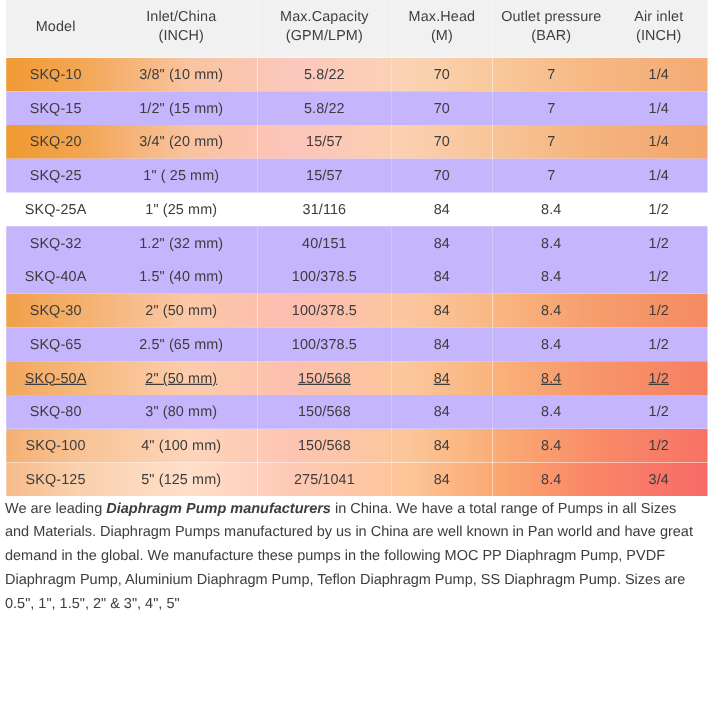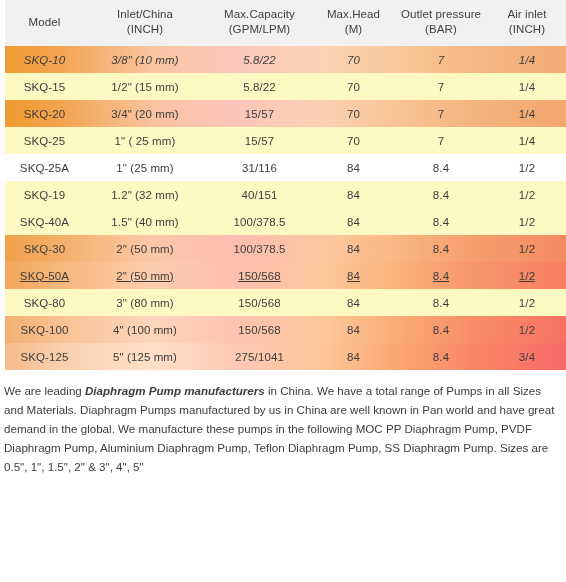--- a/index.html
+++ b/index.html
@@ -56,42 +56,42 @@
 
   
   col.c-model   { width: 79px;  }
   col.c-inlet   { width: 122px; }
   col.c-cap     { width: 107px; }
   col.c-head    { width: 81px;  }
   col.c-outlet  { width: 94px;  }
   col.c-air     { width: 78px;  }
 
   
-  tr.plain td { background: #fef9c3; }
+  tr.plain td { background: #c4b5fd; }
 
   
   tr.grad { }
   tr.grad td { background: transparent; position: relative; }
   tr.grad {
     background-repeat: no-repeat;
     background-size: 100% 100%;
   }
 
-  tr.g1  { background-image: linear-gradient(90deg,#f09a33 0%,#f3a552 10%,#f9c4a0 26%,#fcc8bd 41%,#fbd3b4 57%,#f9c89a 70%,#f6b783 84%,#f4ab74 100%); font-style: italic; }
+  tr.g1  { background-image: linear-gradient(90deg,#f09a33 0%,#f3a552 10%,#f9c4a0 26%,#fcc8bd 41%,#fbd3b4 57%,#f9c89a 70%,#f6b783 84%,#f4ab74 100%); }
   tr.g2  { background-image: linear-gradient(90deg,#ef9a30 0%,#f2a44f 10%,#f9c3a0 26%,#fcc5bb 41%,#fbd0b0 57%,#f8c496 70%,#f5b37d 84%,#f3a76e 100%); padding-left: 47px; }
   tr.g3  { background-image: linear-gradient(90deg,#ef9a33 0%,#f3a css 10%,#f9bf9b 26%,#fcbfb5 41%,#fbcdaa 57%,#f8bf8e 70%,#f5ad76 84%,#f39f64 100%); }
   tr.g4  { background-image: linear-gradient(90deg,#f09d3c 0%,#f3aa5c 10%,#fac3a0 26%,#fcbfb4 41%,#facaa5 57%,#f8bb88 70%,#f6a96f 84%,#f49a5c 100%); }
   tr.g5  { background-image: linear-gradient(90deg,#f0a04a 0%,#f4b06b 10%,#fbc8a7 26%,#fdbdb0 41%,#fbc79f 57%,#f9b681 70%,#f69d6c 84%,#f58a62 100%); }
   tr.g6  { background-image: linear-gradient(90deg,#f2a75c 0%,#f6b87b 10%,#fccdad 26%,#fdbfae 41%,#fcc79c 57%,#fab279 70%,#f7956a 84%,#f67f62 100%); text-decoration: underline; }
   tr.g7  { background-image: linear-gradient(90deg,#f4b073 0%,#f8c294 10%,#fdd5ba 26%,#fec4b2 41%,#fcc79a 57%,#faac74 70%,#f88c68 84%,#f77265 100%); margin-top: 12px; }
   tr.g8  { background-image: linear-gradient(90deg,#f6bb8b 0%,#fad0ad 10%,#ffdfc9 26%,#fec9b5 41%,#fdc698 57%,#fba770 70%,#f98567 84%,#f86a68 100%); }
 
   
   .copy {
-    margin-top: 11px;
+    margin-top: 0;
     padding: 0 8px 0 4px;
     font-size: 11.6px;
     line-height: 19px;
     color: #3d3d3d;
   }
   .copy p { margin: 0; }
   .bi { font-weight: bold; font-style: italic; }
 </style>
 </head>
 <body>
@@ -169,21 +169,21 @@
         </tr>
         <tr class="grad g3">
           <td>SKQ-25A</td>
           <td>1" (25 mm)</td>
           <td>31/116</td>
           <td>84</td>
           <td>8.4</td>
           <td>1/2</td>
         </tr>
         <tr class="plain">
-          <td>SKQ-19</td>
+          <td>SKQ-32</td>
           <td>1.2" (32 mm)</td>
           <td>40/151</td>
           <td>84</td>
           <td>8.4</td>
           <td>1/2</td>
         </tr>
         <tr class="plain">
           <td>SKQ-40A</td>
           <td>1.5" (40 mm)</td>
           <td>100/378.5</td>
@@ -192,20 +192,28 @@
           <td>1/2</td>
         </tr>
         <tr class="grad g5">
           <td>SKQ-30</td>
           <td>2" (50 mm)</td>
           <td>100/378.5</td>
           <td>84</td>
           <td>8.4</td>
           <td>1/2</td>
         </tr>
+        <tr class="plain">
+          <td>SKQ-65</td>
+          <td>2.5" (65 mm)</td>
+          <td>100/378.5</td>
+          <td>84</td>
+          <td>8.4</td>
+          <td>1/2</td>
+        </tr>
         <tr class="grad g6">
           <td>SKQ-50A</td>
           <td>2" (50 mm)</td>
           <td>150/568</td>
           <td>84</td>
           <td>8.4</td>
           <td>1/2</td>
         </tr>
         <tr class="plain">
           <td>SKQ-80</td>

